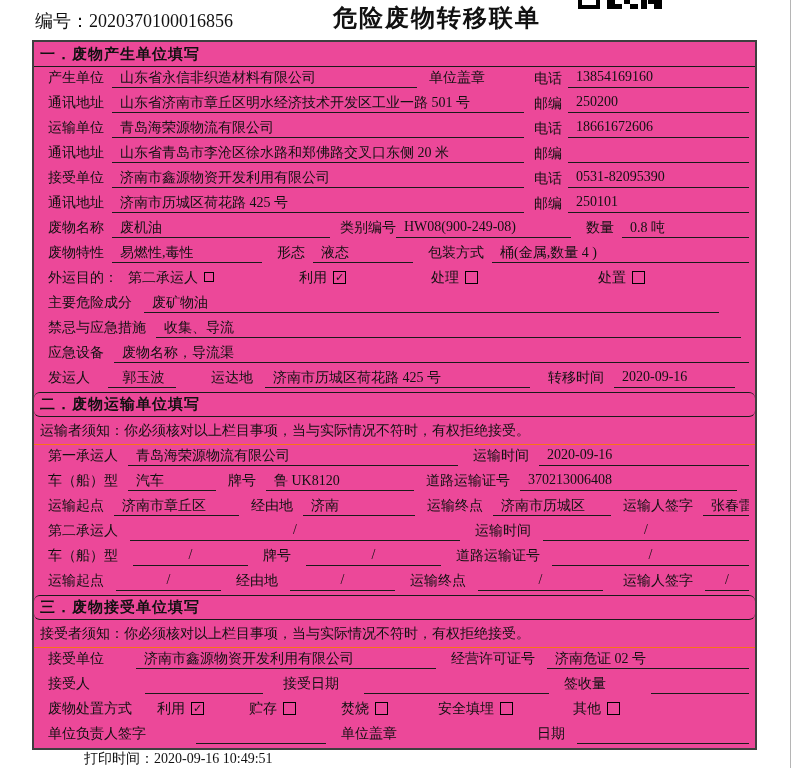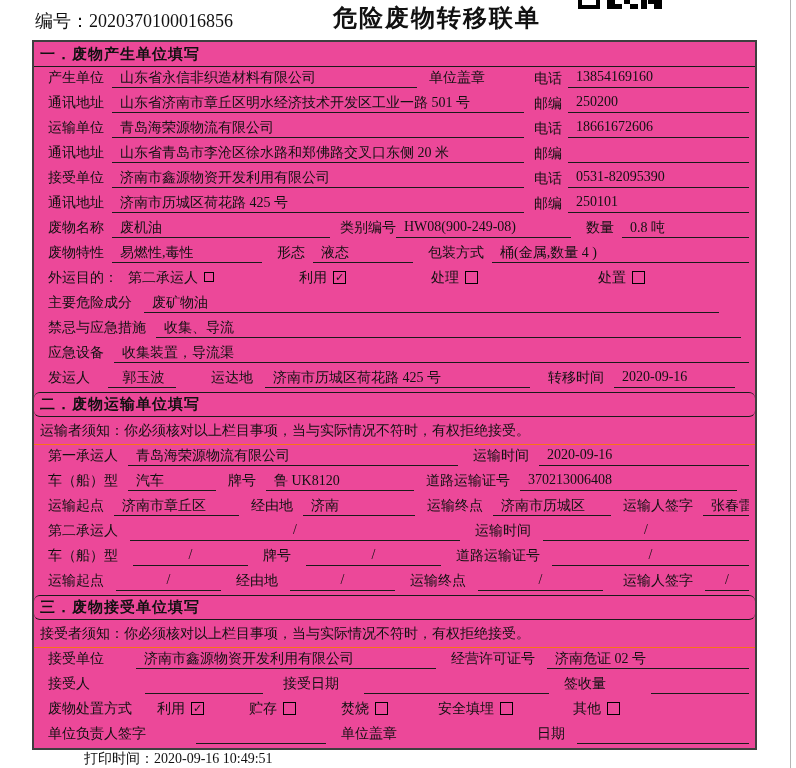--- a/index.html
+++ b/index.html
@@ -171,21 +171,21 @@
     <span class="val fill" style="margin-left:12px;margin-right:30px;">废矿物油</span>
   </div>
 
   <div class="row">
     <span class="lbl">禁忌与应急措施</span>
     <span class="val fill" style="margin-left:10px;margin-right:8px;">收集、导流</span>
   </div>
 
   <div class="row">
     <span class="lbl">应急设备</span>
-    <span class="val fill" style="margin-left:10px;">收集装置，导流渠</span>
+    <span class="val fill" style="margin-left:10px;">废物名称，导流渠</span>
   </div>
 
   <div class="row">
     <span class="lbl">发运人</span>
     <span class="val" style="width:68px;margin-left:18px;text-align:center;">郭玉波</span>
     <span class="lbl ml35">运达地</span>
     <span class="val" style="width:265px;margin-left:12px;">济南市历城区荷花路 425 号</span>
     <span class="lbl ml18">转移时间</span>
     <span class="val fill" style="margin-left:10px;margin-right:14px;">2020-09-16</span>
   </div>

